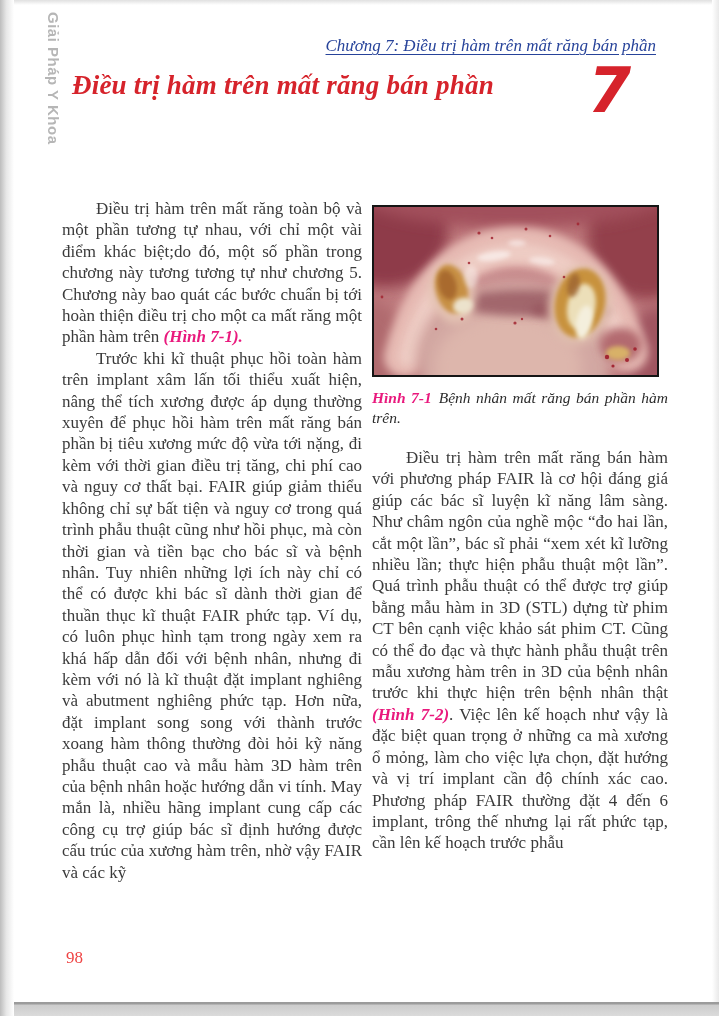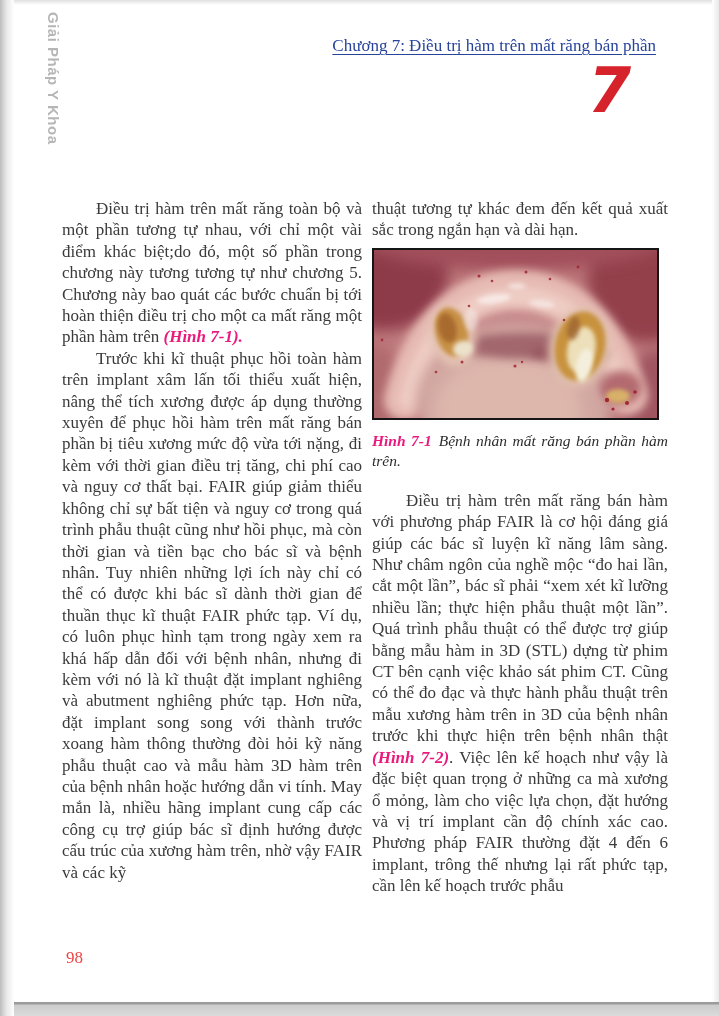--- a/index.html
+++ b/index.html
@@ -18,21 +18,21 @@
     background:linear-gradient(#9b9b9b 0 2px,#cccccc 3px,#dbdbdb);}
 
   .sidebar-text{
     position:absolute;left:62px;top:12px;transform:rotate(90deg);
     transform-origin:0 0;white-space:nowrap;
     font-family:"Liberation Sans",sans-serif;font-size:15px;font-weight:bold;
     letter-spacing:.5px;color:var(--sidebar-gray,#b6b6b6);
   }
   .running-header{
     position:absolute;left:62px;top:36px;width:594px;text-align:right;
-    font-size:17px;color:var(--running-header-blue,#27439a);
+    font-style:italic;font-size:17px;color:var(--running-header-blue,#27439a);
     text-decoration:underline;text-underline-offset:3px;
   }
   .chapter-title{
     position:absolute;left:72px;top:70px;margin:0;
     font-size:27px;font-weight:bold;font-style:italic;
     color:var(--title-red,#d6232b);letter-spacing:.2px;
   }
   .chapter-number{
     position:absolute;left:588px;top:60px;
     font-family:"DejaVu Sans",sans-serif;
@@ -65,29 +65,29 @@
 <div class="screen">
   <div class="edge-top"></div>
   <div class="edge-right"></div>
   <div class="edge-bottom"></div>
   <div class="edge-left"></div>
 
   <div class="sidebar-text">Giải Pháp Y Khoa</div>
 
   <div class="running-header">Chương 7: Điều trị hàm trên mất răng bán phần</div>
 
+  <h1 class="chapter-title">Điều trị hàm trên mất răng bán phần</h1>
   <div class="chapter-number">7</div>
 
   <div class="col col-left">
     <p class="para indent"><span>Điều trị hàm trên mất răng toàn bộ và một phần tương tự nhau, với chỉ một vài điểm khác biệt;do đó, một số phần trong chương này tương tương tự như chương 5. Chương này bao quát các bước chuẩn bị tới hoàn thiện điều trị cho một ca mất răng một phần hàm trên </span><span class="seg-figref">(Hình 7-1).</span></p>
     <p class="para indent"><span>Trước khi kĩ thuật phục hồi toàn hàm trên implant xâm lấn tối thiểu xuất hiện, nâng thể tích xương được áp dụng thường xuyên để phục hồi hàm trên mất răng bán phần bị tiêu xương mức độ vừa tới nặng, đi kèm với thời gian điều trị tăng, chi phí cao và nguy cơ thất bại. FAIR giúp giảm thiểu không chỉ sự bất tiện và nguy cơ trong quá trình phẫu thuật cũng như hồi phục, mà còn thời gian và tiền bạc cho bác sĩ và bệnh nhân. Tuy nhiên những lợi ích này chỉ có thể có được khi bác sĩ dành thời gian để thuần thục kĩ thuật FAIR phức tạp. Ví dụ, có luôn phục hình tạm trong ngày xem ra khá hấp dẫn đối với bệnh nhân, nhưng đi kèm với nó là kĩ thuật đặt implant nghiêng và abutment nghiêng phức tạp. Hơn nữa, đặt implant song song với thành trước xoang hàm thông thường đòi hỏi kỹ năng phẫu thuật cao và mẫu hàm 3D hàm trên của bệnh nhân hoặc hướng dẫn vi tính. May mắn là, nhiều hãng implant cung cấp các công cụ trợ giúp bác sĩ định hướng được cấu trúc của xương hàm trên, nhờ vậy FAIR và các kỹ</span></p>
   </div>
 
   <div class="col col-right">
-    <p class="para"><span>thuật tương tự khác đem đến kết quả xuất sắc trong ngắn hạn và dài hạn.</span></p>
 
     <figure class="figure-block">
       <svg class="photo-frame" viewBox="0 0 283 168" preserveAspectRatio="none" aria-hidden="true">
         <defs>
           <filter id="b2" x="-40%" y="-40%" width="180%" height="180%">
               <feGaussianBlur stdDeviation="2"></feGaussianBlur>
             </filter>
           <filter id="b4" x="-60%" y="-60%" width="220%" height="220%">
               <feGaussianBlur stdDeviation="4"></feGaussianBlur>
             </filter>

